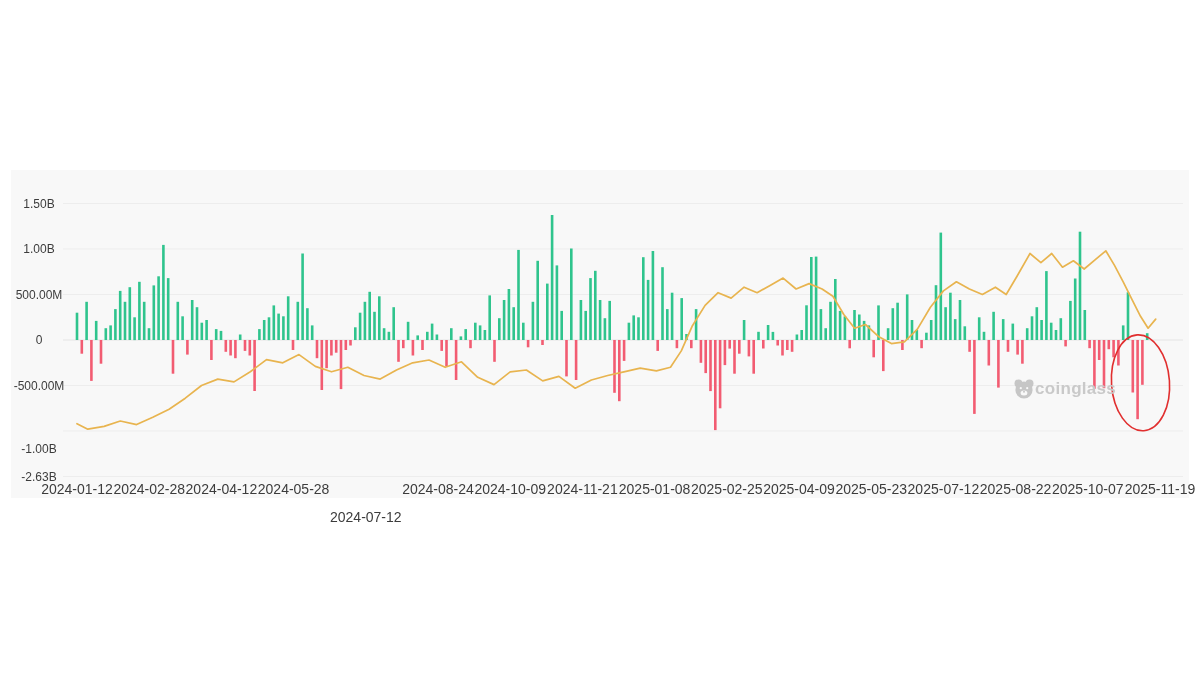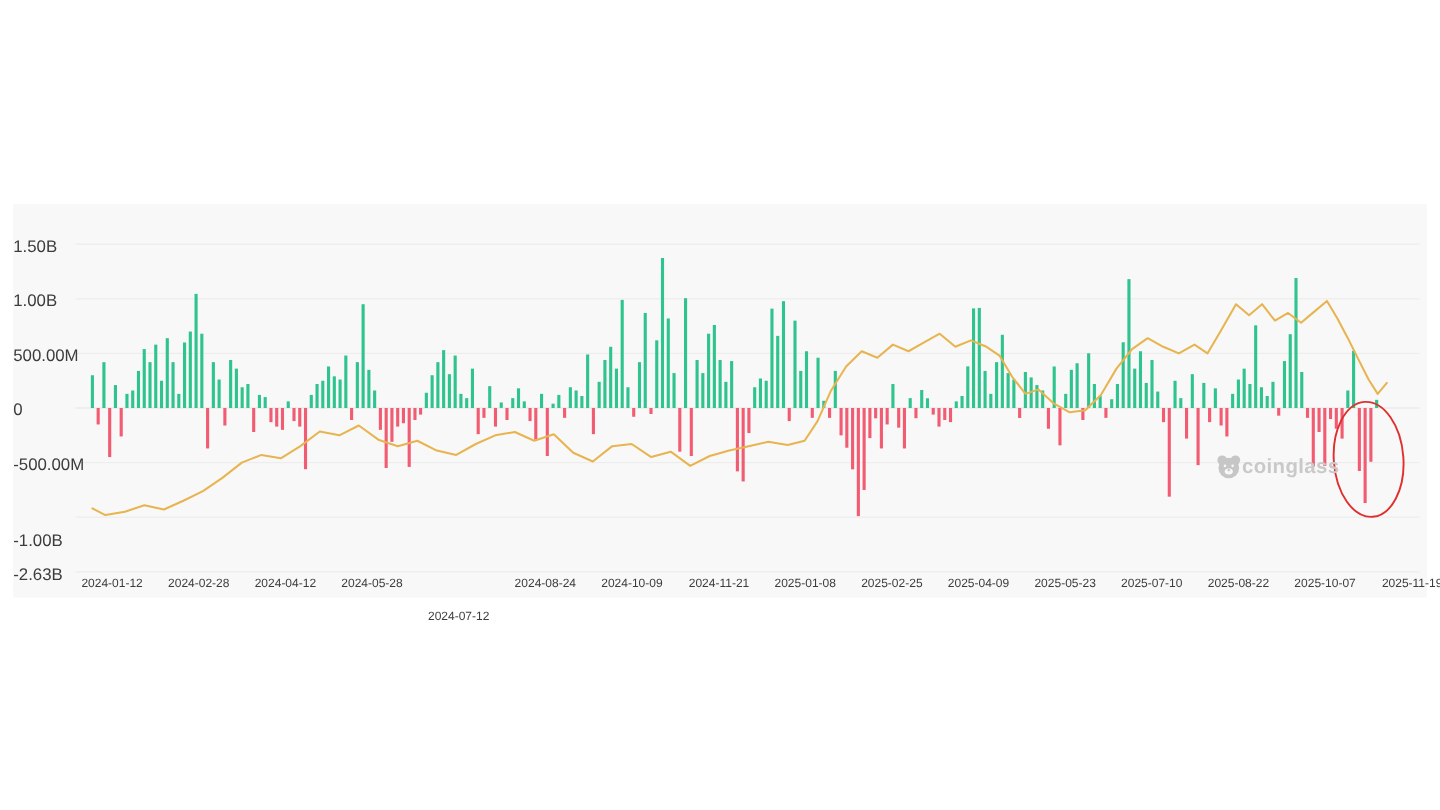--- a/index.html
+++ b/index.html
@@ -2,22 +2,22 @@
 <html><head>
 <meta charset="utf-8">
 <style>
   html,body{margin:0;padding:0;background:#ffffff;width:1200px;height:675px;overflow:hidden;
     font-family:"Liberation Sans",sans-serif;}
   .chart-panel{position:absolute;left:11px;top:170px;width:1178px;height:328px;background:#f8f8f8;}
   .legend{position:absolute;top:3px;left:0;right:0;display:flex;justify-content:center;gap:22px;
     font-size:11px;color:#595959;align-items:center;}
   .legend-item{display:flex;align-items:center;gap:7px;cursor:pointer;}
   .swatch{width:10px;height:10px;border-radius:2px;display:inline-block;}
-  .ylabel{position:absolute;left:0;width:56px;text-align:left;font-size:14px;color:#3c3c3c;}
-  .xlabel{position:absolute;width:84px;text-align:right;font-size:10px;color:#3c3c3c;top:311px;}
+  .ylabel{position:absolute;left:0;width:56px;text-align:center;font-size:12px;color:#3c3c3c;}
+  .xlabel{position:absolute;width:84px;text-align:center;font-size:14px;color:#3c3c3c;top:311px;}
   #chart-svg{position:absolute;left:0;top:0;}
   .watermark{position:absolute;left:1002px;top:208px;display:flex;align-items:center;
     color:#c9c9c9;font-size:17px;font-weight:600;letter-spacing:.3px;}
 </style>
 </head>
 <body>
 
 <div class="chart-panel">
 
 
@@ -276,21 +276,21 @@
       <div class="xlabel" style="left: 168.4px;">2024-04-12</div>
       <div class="xlabel" style="left: 240.6px;">2024-05-28</div>
       <div class="xlabel" style="left: 312.8px; margin-top: 28px;">2024-07-12</div>
       <div class="xlabel" style="left: 385px;">2024-08-24</div>
       <div class="xlabel" style="left: 457.2px;">2024-10-09</div>
       <div class="xlabel" style="left: 529.4px;">2024-11-21</div>
       <div class="xlabel" style="left: 601.6px;">2025-01-08</div>
       <div class="xlabel" style="left: 673.8px;">2025-02-25</div>
       <div class="xlabel" style="left: 746px;">2025-04-09</div>
       <div class="xlabel" style="left: 818.2px;">2025-05-23</div>
-      <div class="xlabel" style="left: 890.4px;">2025-07-10</div>
+      <div class="xlabel" style="left: 890.4px;">2025-07-12</div>
       <div class="xlabel" style="left: 962.6px;">2025-08-22</div>
       <div class="xlabel" style="left: 1034.8px;">2025-10-07</div>
       <div class="xlabel" style="left: 1107px;">2025-11-19</div>
     </div>
 
   <div class="watermark">
     <svg width="22" height="22" viewBox="0 0 22 22">
       <circle cx="5.5" cy="5.5" r="4" fill="#c6c6c6"></circle>
       <circle cx="16.5" cy="5.5" r="4" fill="#c6c6c6"></circle>
       <circle cx="11" cy="12" r="8.6" fill="#c6c6c6"></circle>

